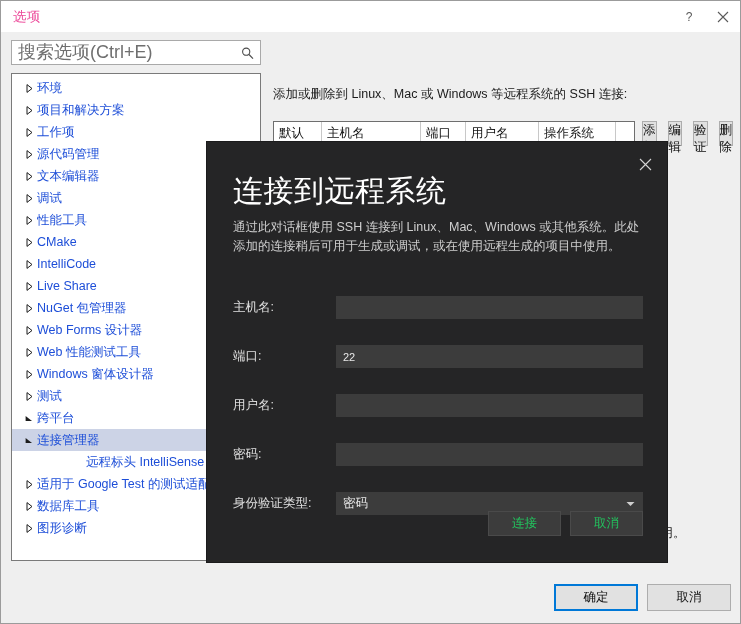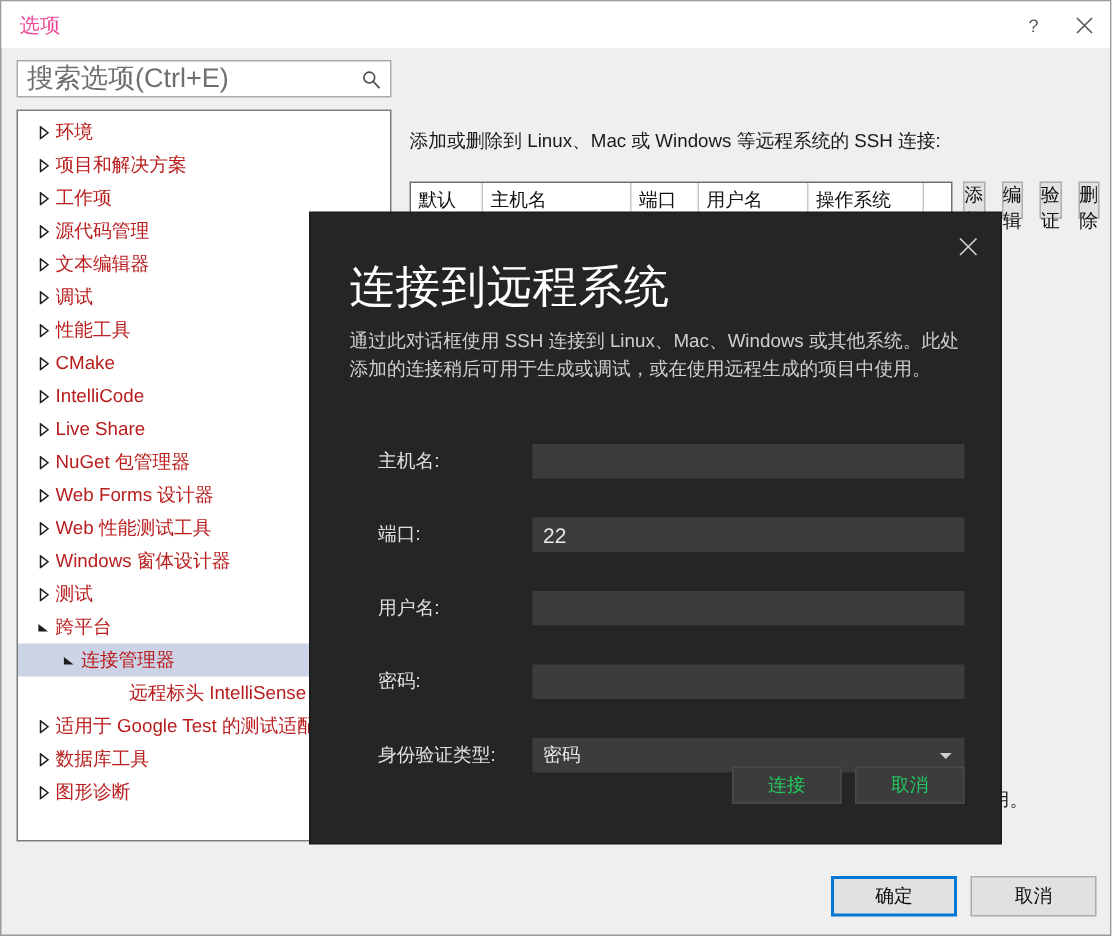--- a/index.html
+++ b/index.html
@@ -108,38 +108,38 @@
     background: #FFFFFF;
     box-sizing: border-box;
     overflow: hidden;
     padding-top: 3px;
   }
   .tree-item {
     height: 22px;
     display: flex;
     align-items: center;
     font-size: 12.5px;
-    color: #b91c1c;
+    color: #1d4ed8;
     white-space: nowrap;
     cursor: default;
     padding-right: 4px;
   }
   .tree-item.selected { background: #CCD3E6; }
   .tw {
     width: 15px;
     min-width: 15px;
     display: flex;
     align-items: center;
     justify-content: center;
     color: #1D1D1D;
   }
   .tw svg { display: block; }
   .tree-label { overflow: hidden; }
   .lvl0 { padding-left: 10px; }
-  .lvl1 { padding-left: 27px; }
+  .lvl1 { padding-left: 10px; }
   .lvl2 { padding-left: 59px; }
   .lvl2b { padding-left: 44px; }
 
   
   #right-pane {
     position: absolute;
     left: 272px;
     top: 8px;
     right: 8px;
     bottom: 0;
@@ -279,37 +279,36 @@
     position: absolute;
     left: 26px;
     top: 154px;
     right: 24px;
   }
   .frow {
     display: flex;
     align-items: center;
     height: 23px;
     margin-bottom: 26px;
-    margin-left: 19px;
   }
   .frow:last-child { margin-bottom: 0; }
   .flabel {
     width: 103px;
     min-width: 103px;
     font-size: 12.5px;
     color: #E0E0E0;
   }
   .finput {
     flex: 1;
     height: 23px;
     background: #3C3C3C;
     border: none;
     outline: none;
     font-family: inherit;
-    font-size: 14px;
+    font-size: 11px;
     color: #E8E8E8;
     padding: 0 7px;
     box-sizing: border-box;
   }
   .fselect-wrap {
     flex: 1;
     height: 23px;
     background: #3C3C3C;
     position: relative;
     display: flex;

